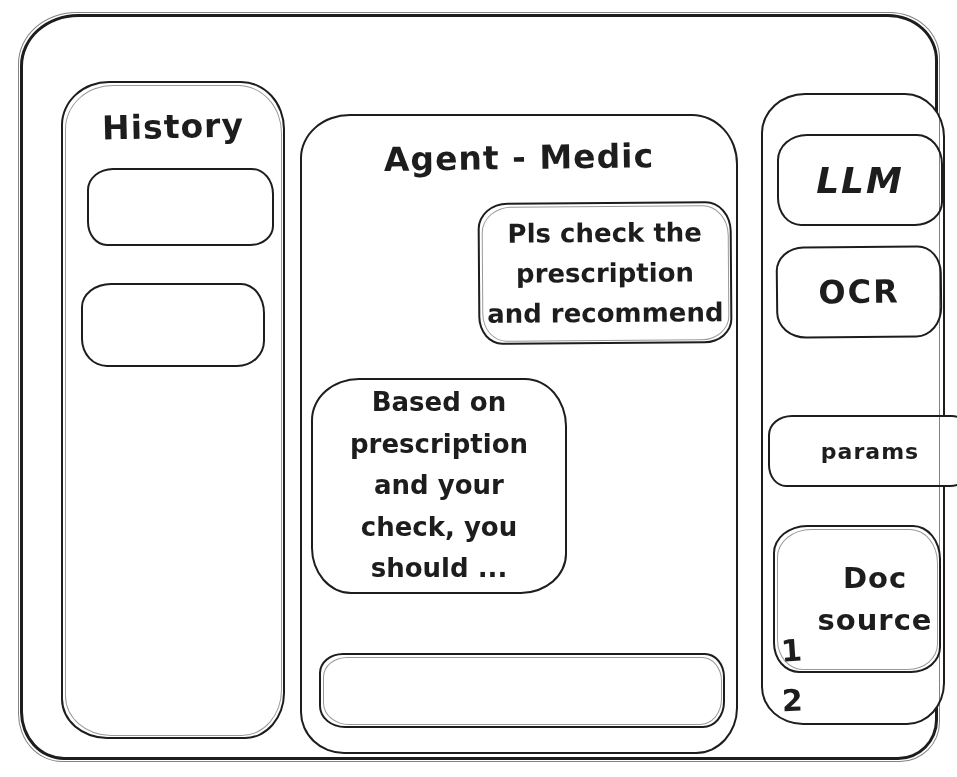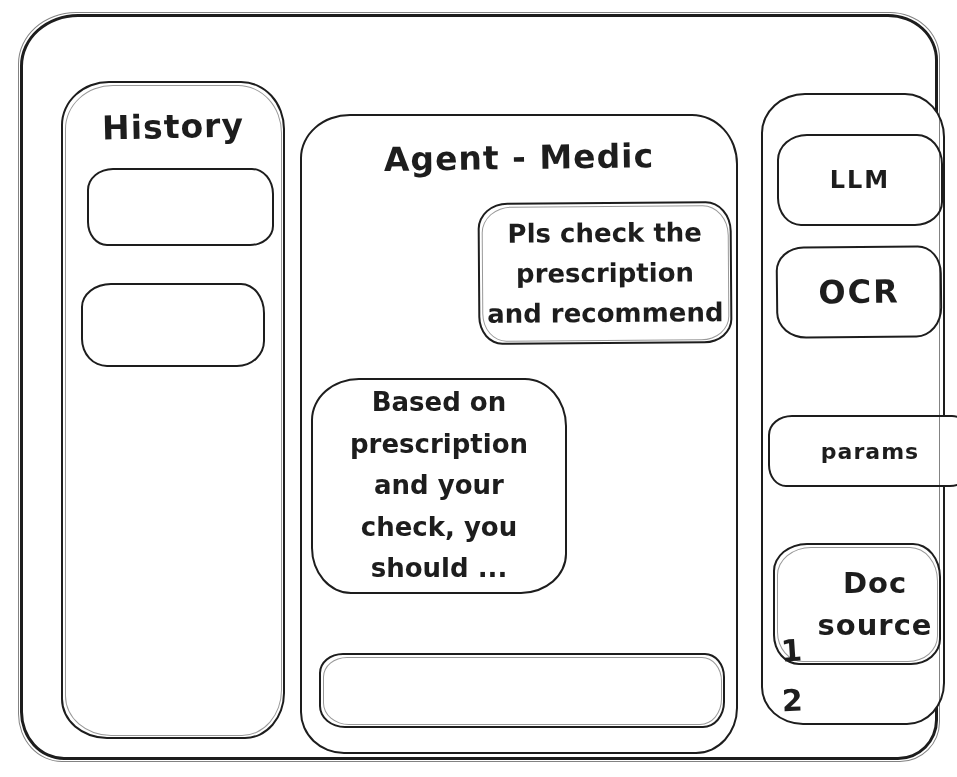--- a/index.html
+++ b/index.html
@@ -116,38 +116,39 @@
     font-weight: 600;
     display: flex;
     align-items: center;
     justify-content: center;
     white-space: pre-line;
     cursor: pointer;
   }
   .tool-llm {
     left: 14px; top: 39px; width: 166px; height: 92px;
     border-radius: 30px 26px 28px 24px / 26px 30px 24px 28px;
-    font-size: 24px;
+    font-size: 36px;
+    font-style: italic;
     letter-spacing: 2px;
   }
   .tool-ocr {
     left: 13px; top: 151px; width: 166px; height: 92px;
     border-radius: 28px 24px 26px 30px / 24px 28px 30px 26px;
     font-size: 32px;
     letter-spacing: 2px;
     transform: rotate(-0.6deg);
   }
   .tool-params {
     left: 5px; top: 320px; width: 204px; height: 72px;
     border-radius: 24px 20px 22px 18px / 20px 24px 18px 22px;
     font-size: 22px;
     letter-spacing: 1px;
   }
   .tool-doc {
-    left: 10px; top: 448px; width: 168px; height: 122px;
+    left: 10px; top: 430px; width: 168px; height: 148px;
     border-radius: 34px 28px 30px 26px / 28px 34px 26px 30px;
     font-size: 29px;
     line-height: 1.45;
     letter-spacing: 1px;
     padding-left: 36px;
   }
   .doc-num {
     position: absolute;
     font-size: 30px;
     font-weight: 600;

